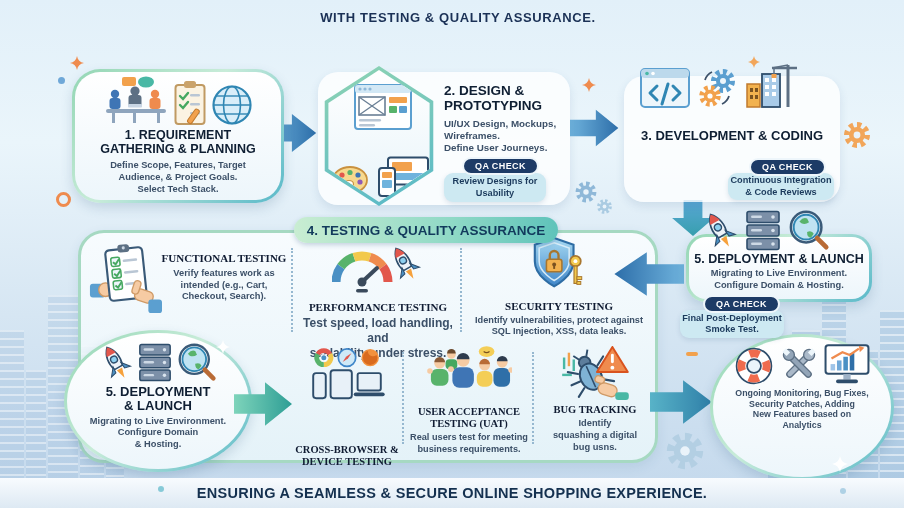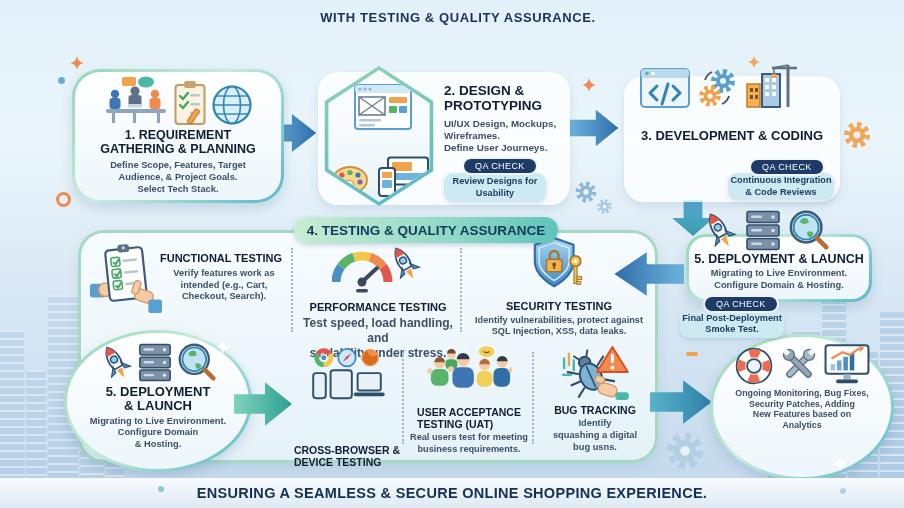--- a/index.html
+++ b/index.html
@@ -28,35 +28,35 @@
   .iconrow{display:flex;align-items:flex-end;justify-content:center;gap:5px;}
   .h-step{font-weight:bold;color:#0f1f33;text-align:center;}
   .b-step{font-weight:bold;color:#3c5068;text-align:center;}
   
   .hexc{clip-path:polygon(50% 0,96% 25%,96% 75%,50% 100%,4% 75%,4% 25%);}
   #hex2{left:320px;top:66px;width:118px;height:140px;z-index:4;
     background:linear-gradient(160deg,#8fd4b2,#57b8c9);}
   #hex2i{position:absolute;left:4px;top:4px;right:4px;bottom:4px;
     background:linear-gradient(180deg,#ffffff,#e8f4fa);}
   
-  .qa-pill{position:absolute;background:#1d3b66;color:#fff;font-weight:normal;font-size:9px;
+  .qa-pill{position:absolute;background:#1d3b66;color:#fff;font-weight:bold;font-size:9px;
     letter-spacing:.4px;padding:2px 11px;border-radius:10px;border:2px solid #eef6fb;z-index:6;}
   .qa-note{position:absolute;background:#cde9f2;color:#1b3a5c;font-size:9.2px;font-weight:bold;
     border-radius:9px;display:flex;align-items:center;justify-content:center;text-align:center;
     z-index:5;box-shadow:0 2px 5px rgba(44,86,128,.15);line-height:1.25;}
   
   #panel{left:78px;top:230px;width:580px;height:233px;border-radius:26px;border:3px solid #a6d9c2;
     background:linear-gradient(180deg,rgba(250,253,255,.9),rgba(233,246,250,.85));
     box-shadow:0 4px 12px rgba(44,86,128,.10);z-index:1;box-sizing:border-box;}
   #pill4{left:294px;top:217px;width:264px;height:26px;border-radius:13px;z-index:5;
     background:linear-gradient(90deg,#c9edd2,#8fd9c6 60%,#5fc3ba);
     display:flex;align-items:center;justify-content:center;font-size:13.5px;font-weight:bold;
     color:#123a5c;box-shadow:0 2px 5px rgba(44,86,128,.25);}
   .tcol{position:absolute;display:flex;flex-direction:column;align-items:center;z-index:2;}
-  .t-h{font-weight:bold;color:#101c33;text-align:left;line-height:1.15;}
+  .t-h{font-weight:bold;color:#101c33;text-align:center;line-height:1.15;font-family:Liberation Serif, serif;}
   .t-b{font-weight:bold;color:#3c5068;text-align:center;line-height:1.28;}
   .vdiv{position:absolute;border-left:2px dotted #96b8d0;z-index:2;width:0;}
   .arrow{position:absolute;z-index:2;}
   .arrow svg{display:block;width:100%;height:100%;}
   .over{position:absolute;z-index:4;display:flex;align-items:flex-end;gap:6px;}
   .dec{position:absolute;z-index:2;}
   .footer{position:absolute;left:0;right:0;bottom:0;height:30px;z-index:5;
     background:linear-gradient(180deg,#f8fbfe,#dde9f3);
     display:flex;align-items:center;justify-content:center;
     font-size:14.5px;font-weight:bold;color:#14304f;letter-spacing:.3px;}

